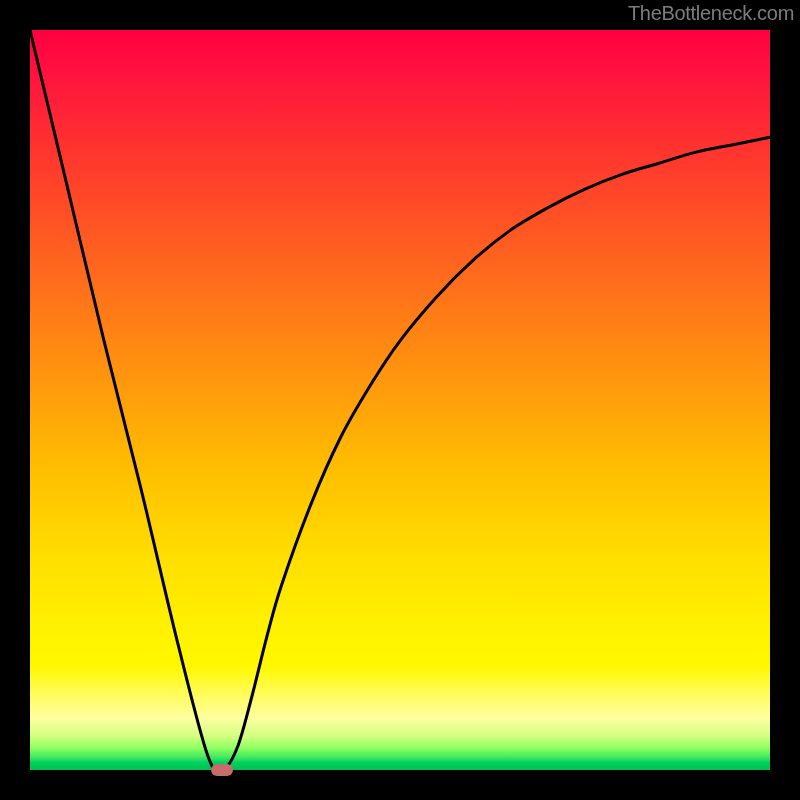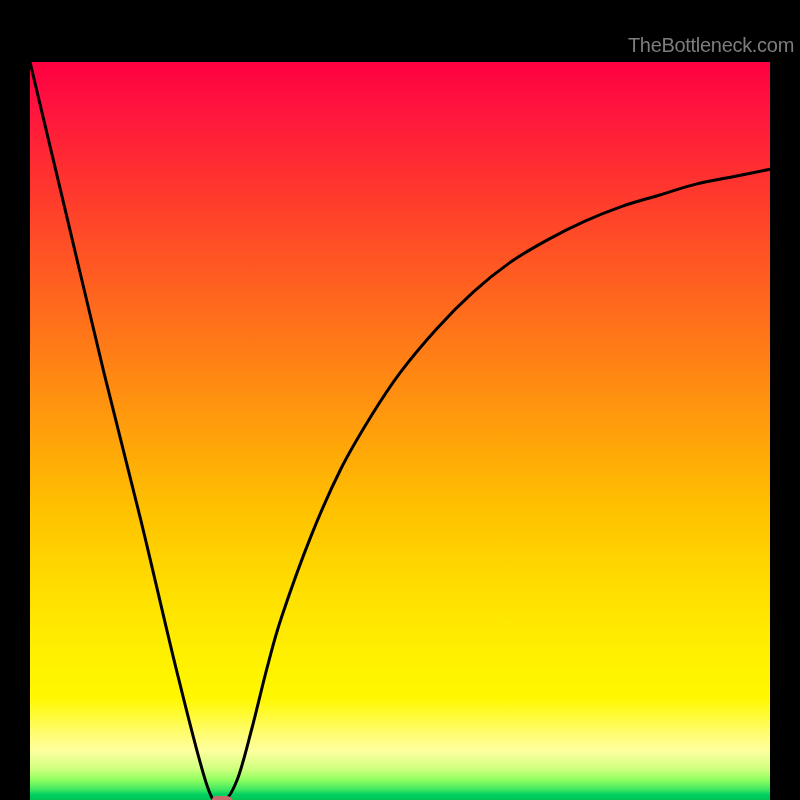--- a/index.html
+++ b/index.html
@@ -10,21 +10,20 @@
     background: #000;
     overflow: hidden;
     font-family: Arial, Helvetica, sans-serif;
   }
   .frame {
     position: absolute;
     left: 0; top: 0;
     width: 800px;
     height: 632px;
     background: #000;
-    margin-top: 32px;
   }
   .plot-area {
     position: absolute;
     left: 30px;
     top: 30px;
     width: 740px;
     height: 740px;
     
     background: linear-gradient(to bottom,
       #ff0040 0%,

